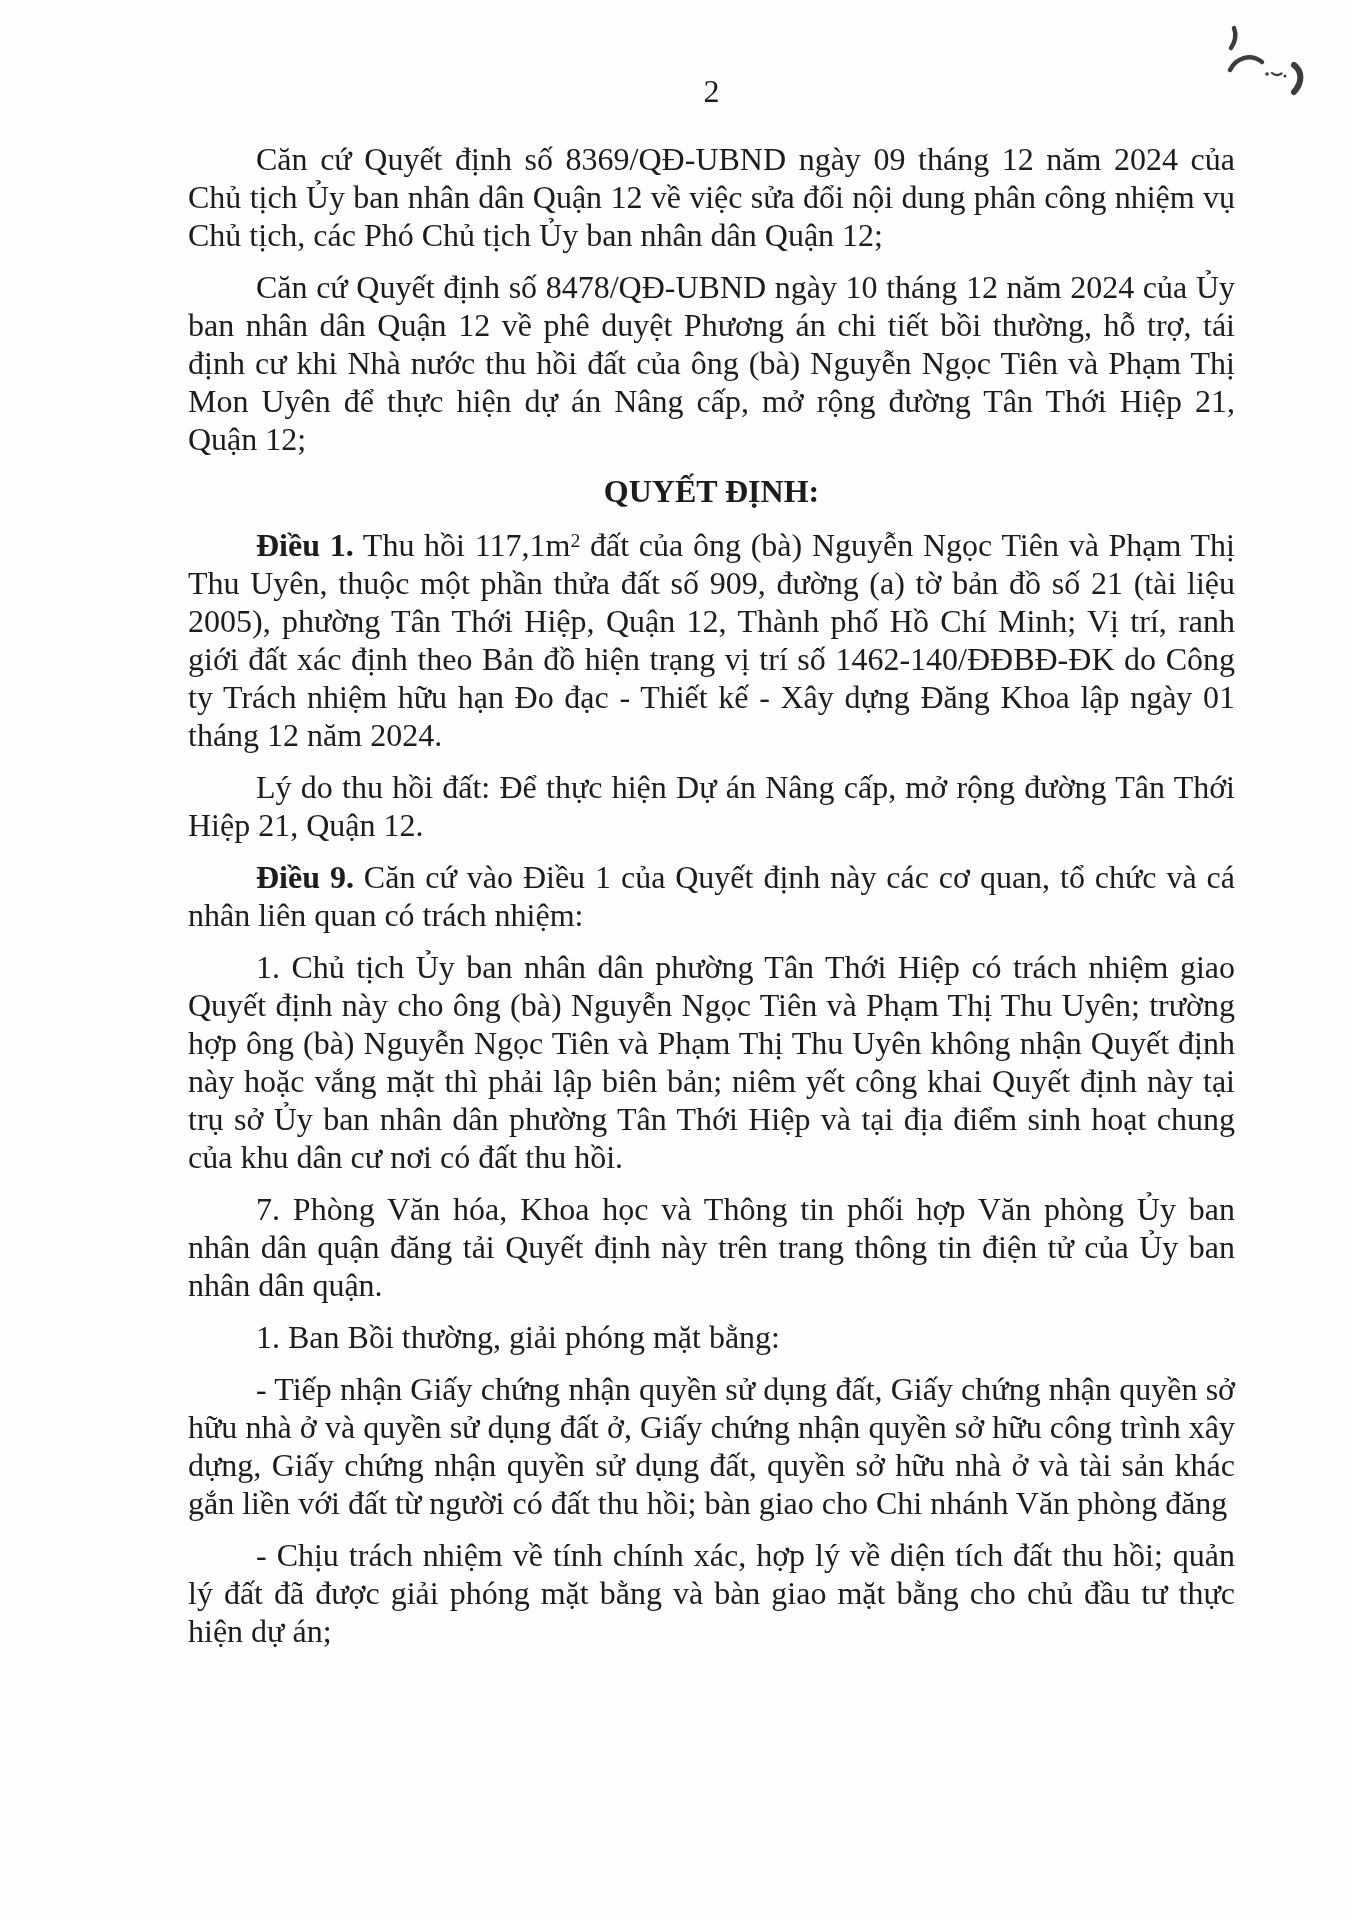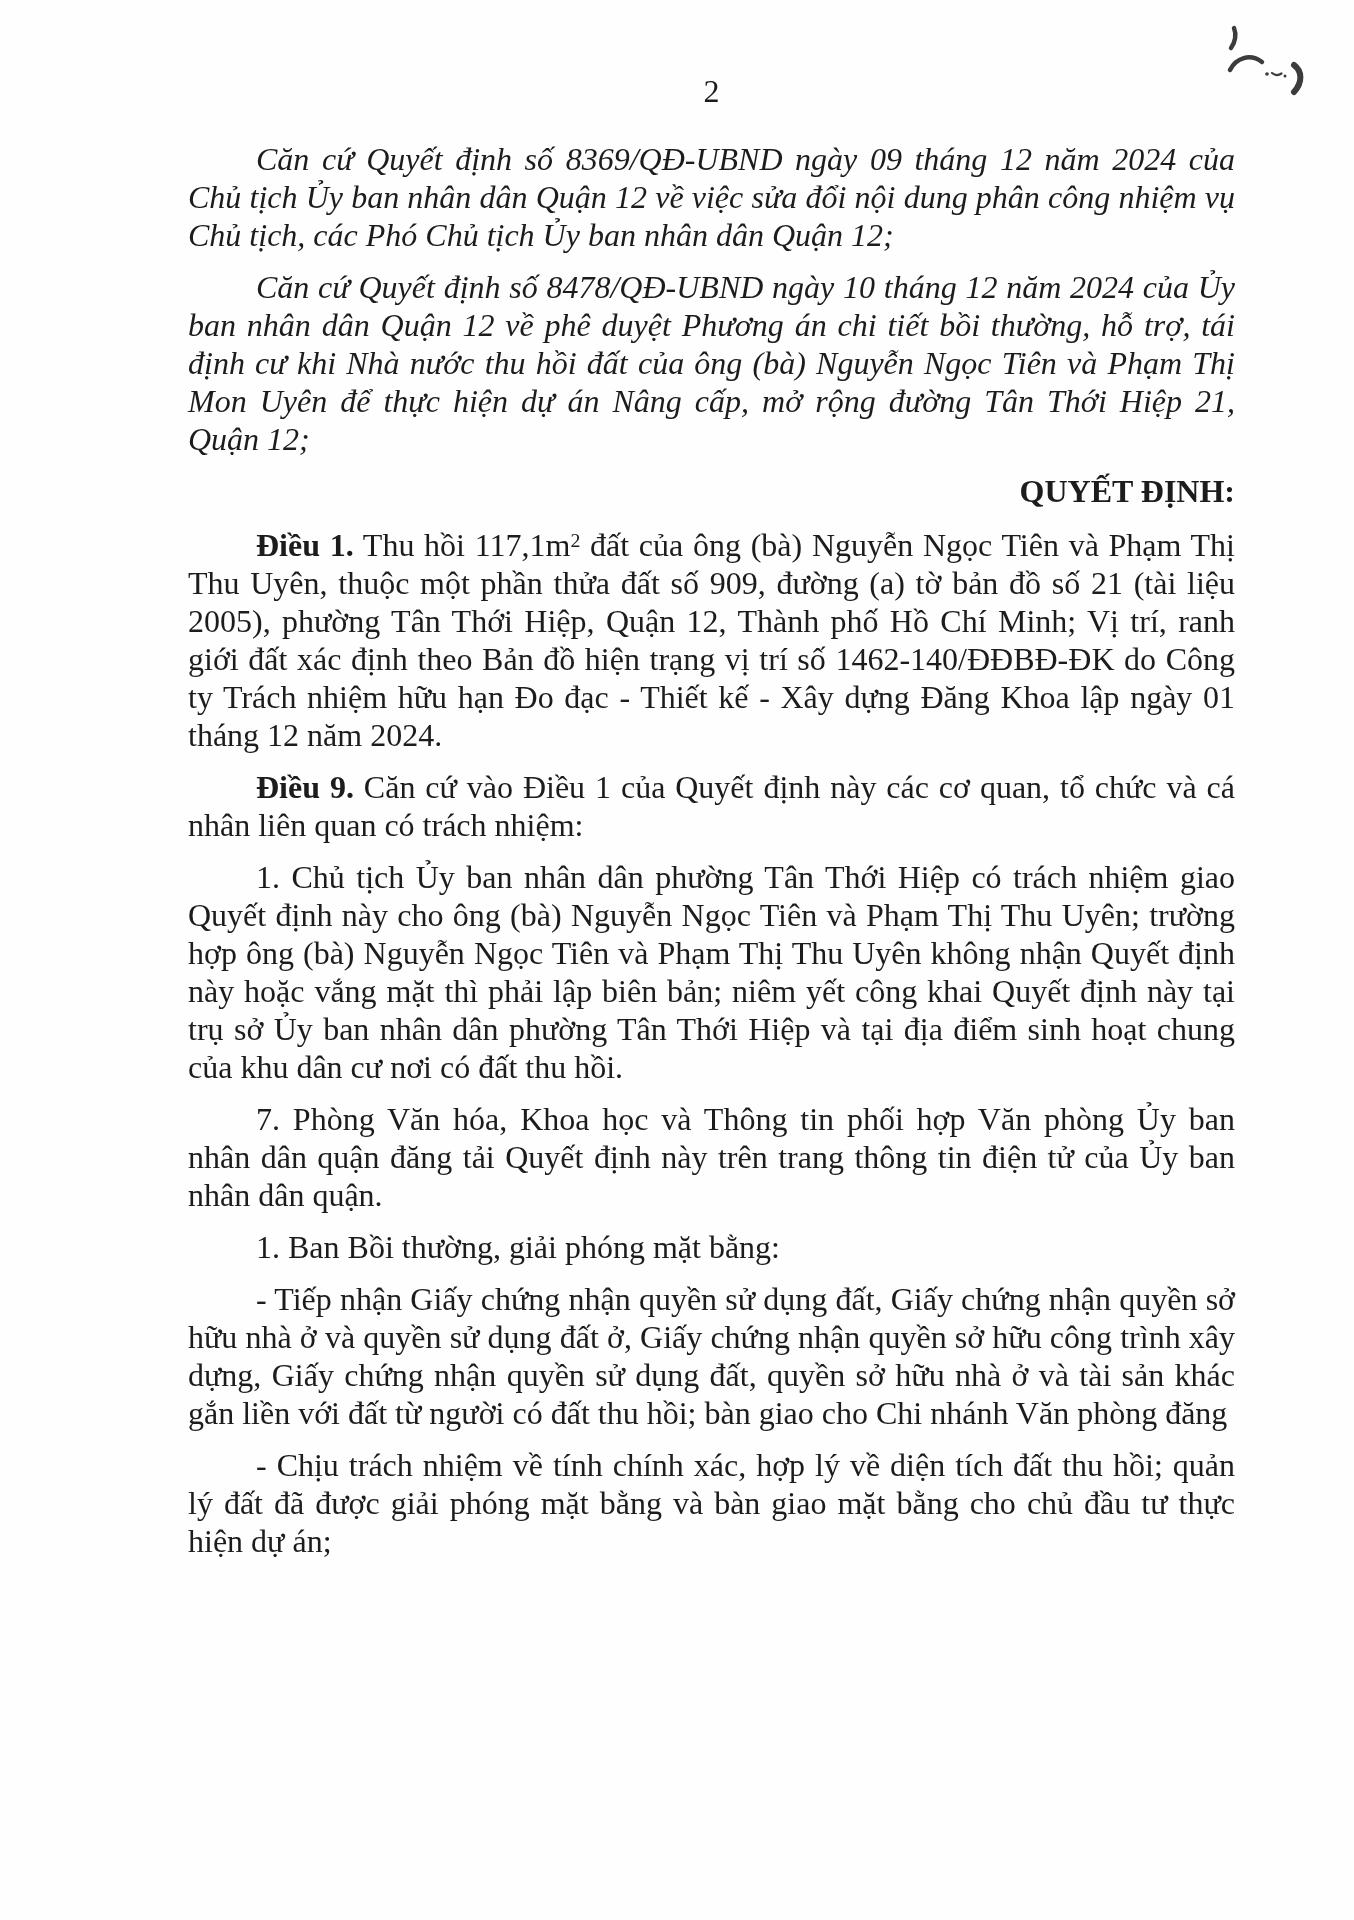--- a/index.html
+++ b/index.html
@@ -27,23 +27,23 @@
     left: 188px;
     width: 1047px;
     font-size: 32px;
     line-height: 38px;
   }
   .para {
     text-align: justify;
     text-indent: 68px;
     margin: 0 0 14px 0;
   }
-  .para.italic { font-style: italic; }
+  .para.italic { }
   .para.heading {
-    text-align: right;
+    text-align: center;
     text-indent: 0;
     font-weight: bold;
     margin: 4px 0 16px 0;
   }
   .bold { font-weight: bold; }
   sup.sup {
     font-size: 0.62em;
     line-height: 0;
     vertical-align: baseline;
     position: relative;
@@ -73,20 +73,21 @@
     </g>
   </svg>
 
   <div class="page-number">2</div>
 
   <div class="content">
       <div class="para italic"><span>Căn cứ Quyết định số 8369/QĐ-UBND ngày 09 tháng 12 năm 2024 của Chủ tịch Ủy ban nhân dân Quận 12 về việc sửa đổi nội dung phân công nhiệm vụ Chủ tịch, các Phó Chủ tịch Ủy ban nhân dân Quận 12;</span></div>
       <div class="para italic"><span>Căn cứ Quyết định số 8478/QĐ-UBND ngày 10 tháng 12 năm 2024 của Ủy ban nhân dân Quận 12 về phê duyệt Phương án chi tiết bồi thường, hỗ trợ, tái định cư khi Nhà nước thu hồi đất của ông (bà) Nguyễn Ngọc Tiên và Phạm Thị Mon Uyên để thực hiện dự án Nâng cấp, mở rộng đường Tân Thới Hiệp 21, Quận 12;</span></div>
       <div class="para heading"><span class="bold">QUYẾT ĐỊNH:</span></div>
       <div class="para"><span class="bold">Điều 1.</span><span> Thu hồi 117,1m</span><sup class="sup">2</sup><span> đất của ông (bà) Nguyễn Ngọc Tiên và Phạm Thị Thu Uyên, thuộc một phần thửa đất số 909, đường (a) tờ bản đồ số 21 (tài liệu 2005), phường Tân Thới Hiệp, Quận 12, Thành phố Hồ Chí Minh; Vị trí, ranh giới đất xác định theo Bản đồ hiện trạng vị trí số 1462-140/ĐĐBĐ-ĐK do Công ty Trách nhiệm hữu hạn Đo đạc - Thiết kế - Xây dựng Đăng Khoa lập ngày 01 tháng 12 năm 2024.</span></div>
+      <div class="para"><span>Lý do thu hồi đất: Để thực hiện Dự án Nâng cấp, mở rộng đường Tân Thới Hiệp 21, Quận 12.</span></div>
       <div class="para"><span class="bold">Điều 9.</span><span> Căn cứ vào Điều 1 của Quyết định này các cơ quan, tổ chức và cá nhân liên quan có trách nhiệm:</span></div>
       <div class="para"><span>1. Chủ tịch Ủy ban nhân dân phường Tân Thới Hiệp có trách nhiệm giao Quyết định này cho ông (bà) Nguyễn Ngọc Tiên và Phạm Thị Thu Uyên; trường hợp ông (bà) Nguyễn Ngọc Tiên và Phạm Thị Thu Uyên không nhận Quyết định này hoặc vắng mặt thì phải lập biên bản; niêm yết công khai Quyết định này tại trụ sở Ủy ban nhân dân phường Tân Thới Hiệp và tại địa điểm sinh hoạt chung của khu dân cư nơi có đất thu hồi.</span></div>
       <div class="para"><span>7. Phòng Văn hóa, Khoa học và Thông tin phối hợp Văn phòng Ủy ban nhân dân quận đăng tải Quyết định này trên trang thông tin điện tử của Ủy ban nhân dân quận.</span></div>
       <div class="para"><span>1. Ban Bồi thường, giải phóng mặt bằng:</span></div>
       <div class="para"><span>- Tiếp nhận Giấy chứng nhận quyền sử dụng đất, Giấy chứng nhận quyền sở hữu nhà ở và quyền sử dụng đất ở, Giấy chứng nhận quyền sở hữu công trình xây dựng, Giấy chứng nhận quyền sử dụng đất, quyền sở hữu nhà ở và tài sản khác gắn liền với đất từ người có đất thu hồi; bàn giao cho Chi nhánh Văn phòng đăng</span></div>
       <div class="para"><span>- Chịu trách nhiệm về tính chính xác, hợp lý về diện tích đất thu hồi; quản lý đất đã được giải phóng mặt bằng và bàn giao mặt bằng cho chủ đầu tư thực hiện dự án;</span></div>
     </div>
 
 </div>
 

